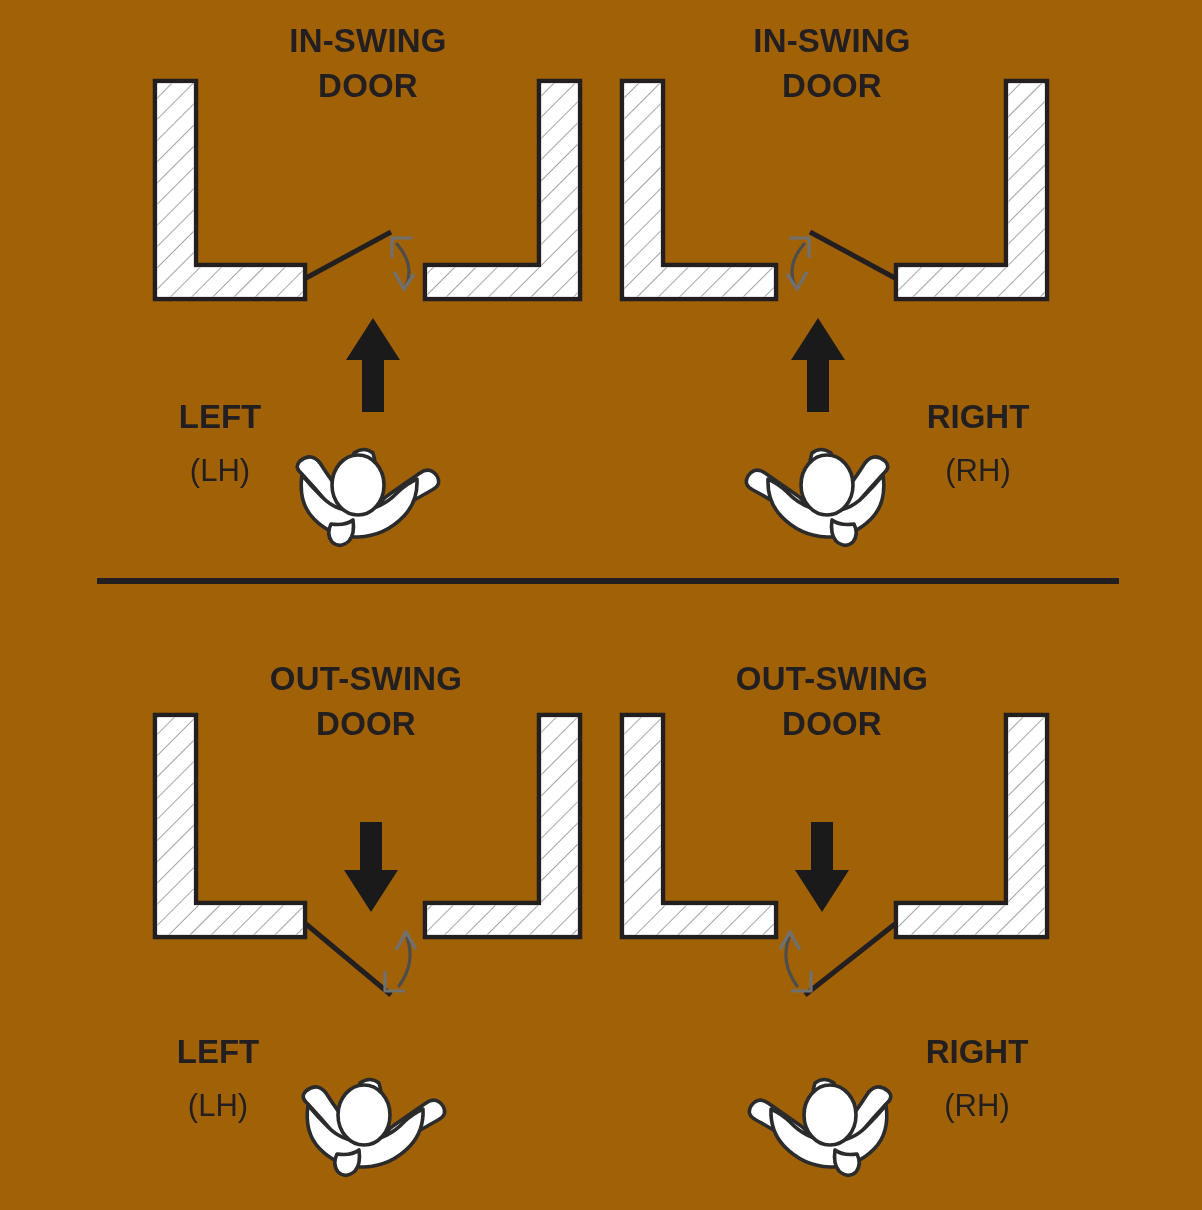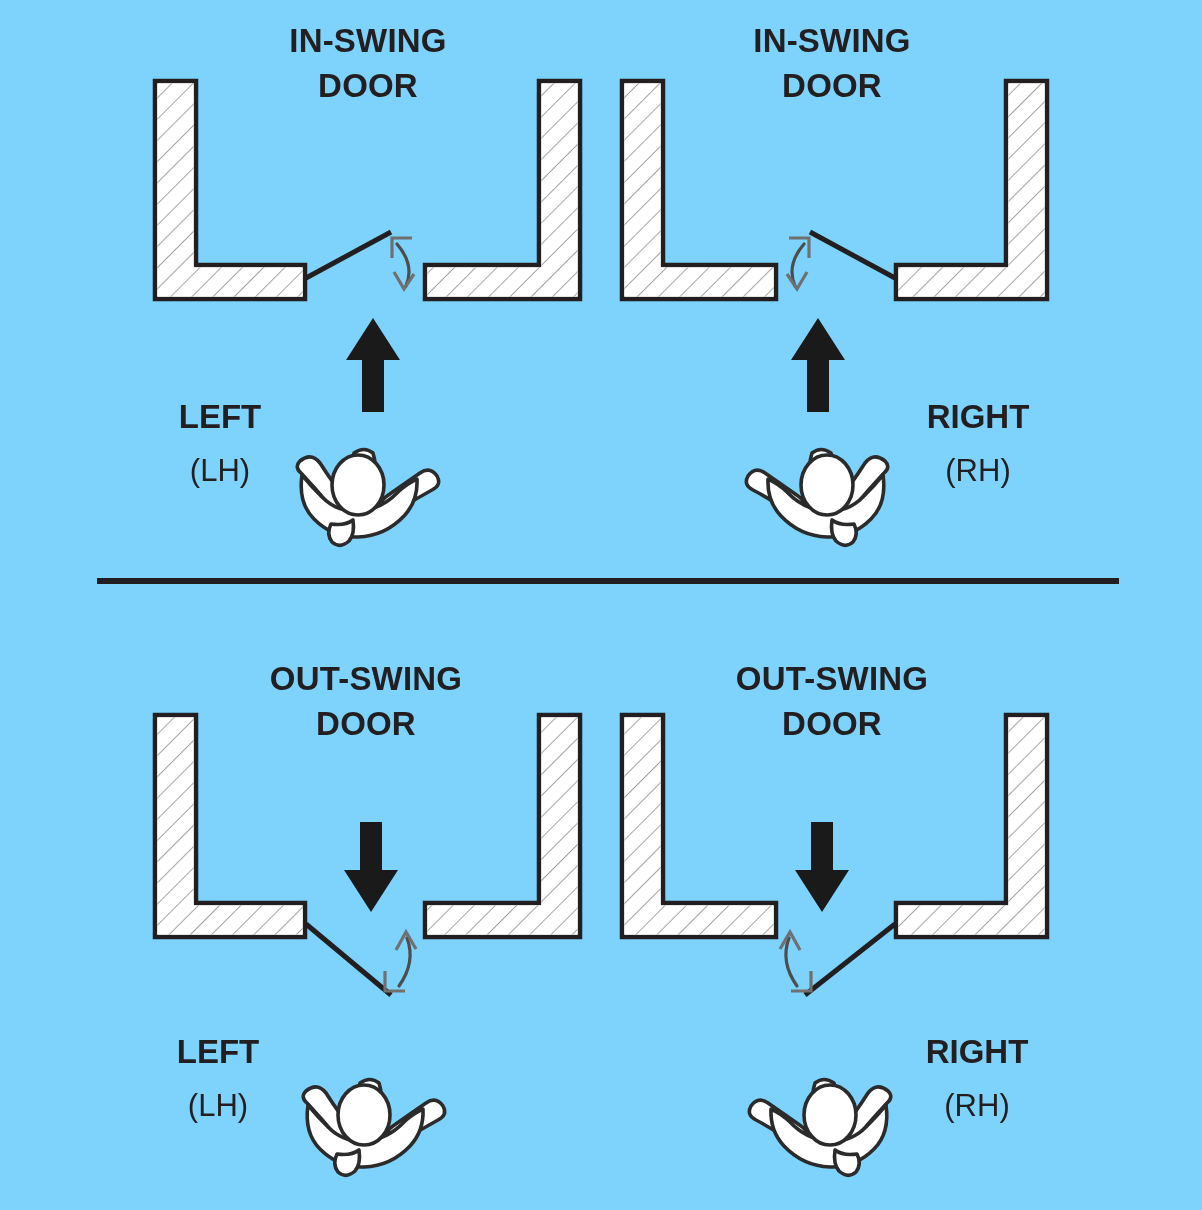--- a/index.html
+++ b/index.html
@@ -9,21 +9,21 @@
     background: #ffffff;
   }
   body {
     font-family: "Liberation Sans", sans-serif;
     color: #231f20;
   }
   #diagram-root {
     position: relative;
     width: 1202px;
     height: 1210px;
-    background: #7dd3fc;
+    background: #a16207;
     overflow: hidden;
   }
   #diagram-svg {
     position: absolute;
     top: 0;
     left: 0;
     width: 1202px;
     height: 1210px;
     display: block;
   }

